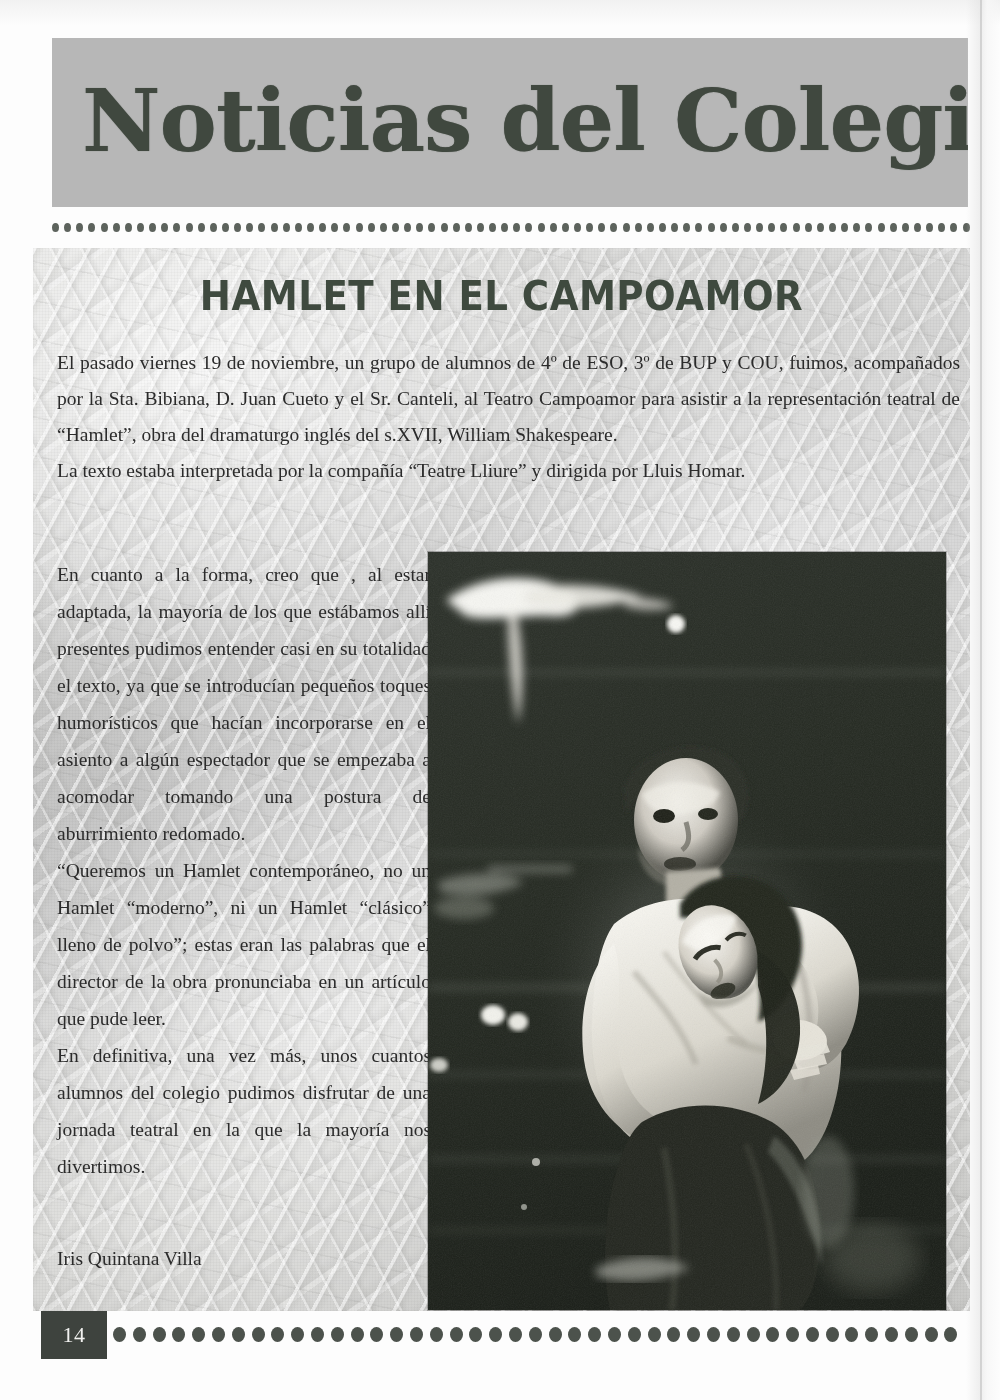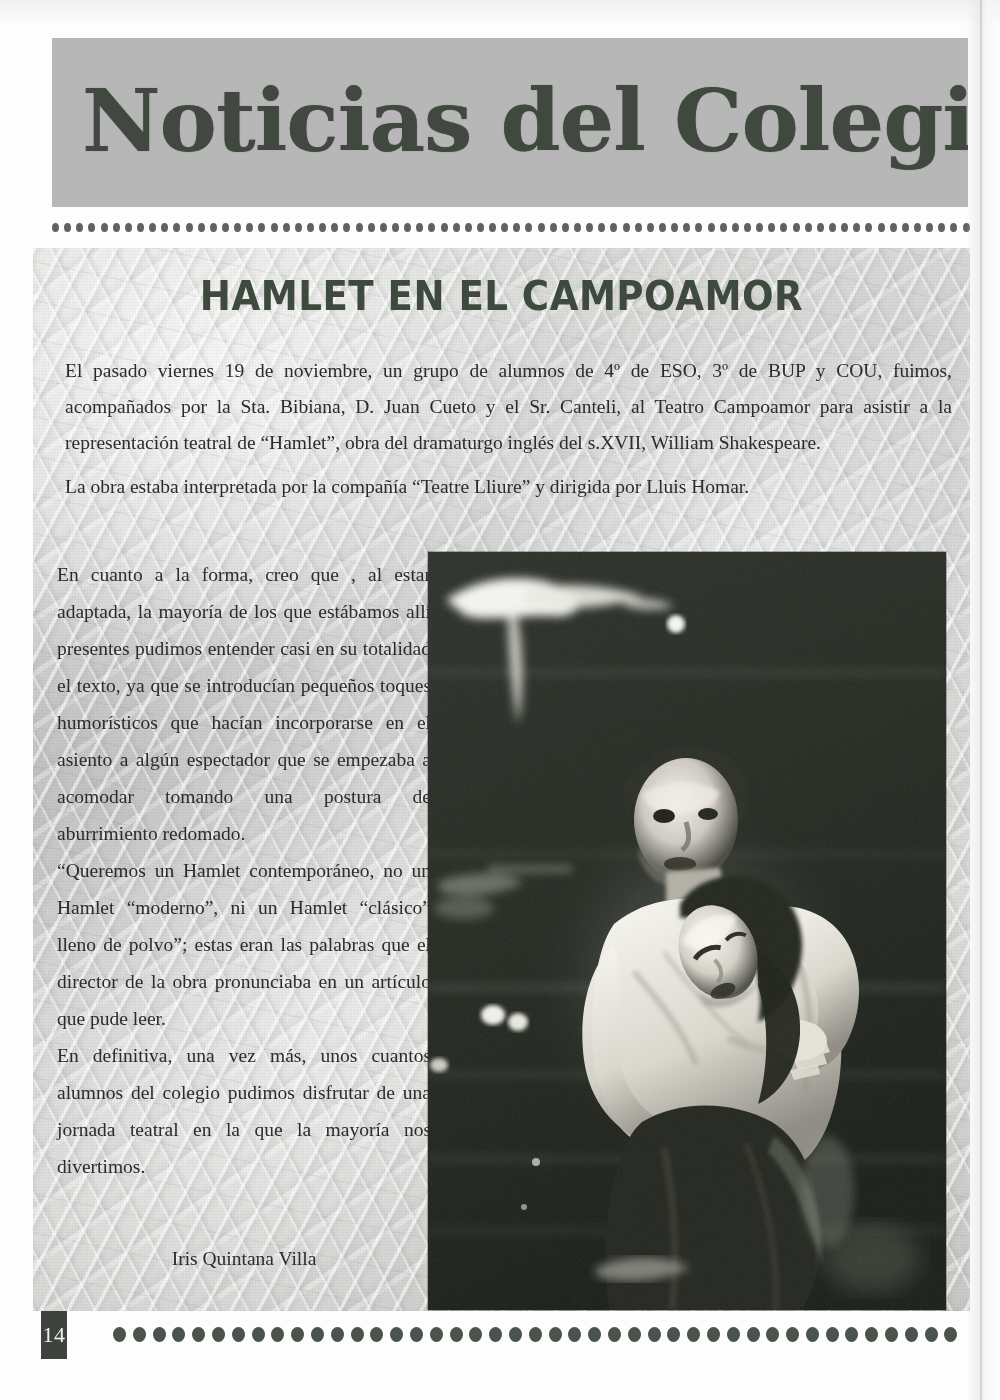--- a/index.html
+++ b/index.html
@@ -185,21 +185,21 @@
     position: absolute;
     left: 24px;
     top: 97px;
     width: 903px;
     font-family: "Liberation Serif", serif;
     font-size: 19.5px;
     line-height: 36px;
     color: #2b2b2b;
     text-align: justify;
   }
-  #intro p { margin: 8px; }
+  #intro p { margin: 0; }
   #intro p.last-line-left { text-align: left; }
 
   
   #left-column {
     position: absolute;
     left: 24px;
     top: 308px;
     width: 374px;
     font-family: "Liberation Serif", serif;
     font-size: 19.5px;
@@ -208,21 +208,21 @@
     text-align: justify;
     text-justify: inter-word;
   }
   #left-column p { margin: 0; }
 
   #byline {
     position: absolute;
     left: 24px;
     top: 1000px;
     width: 374px;
-    text-align: center;
+    text-align: left;
     font-family: "Liberation Serif", serif;
     font-size: 19.5px;
     color: #2b2b2b;
   }
 
   
   #photo {
     position: absolute;
     left: 428px;
     top: 552px;
@@ -233,21 +233,21 @@
     z-index: 5;
     box-shadow: 0 0 0 1px rgba(0,0,0,0.25);
   }
   #photo svg { display: block; width: 100%; height: 100%; }
 
   
   #page-number {
     position: absolute;
     left: 41px;
     top: 1311px;
-    width: 26px;
+    width: 66px;
     height: 48px;
     background: #3e433e;
     color: #f2f2f0;
     font-family: "Liberation Serif", serif;
     font-size: 22px;
     display: flex;
     align-items: center;
     justify-content: center;
     letter-spacing: 0.5px;
   }
@@ -342,21 +342,21 @@
       <span class="dot"></span>
     </div>
 
   <div id="article">
     <div id="article-inner">
 
       <div id="article-title">HAMLET EN EL CAMPOAMOR</div>
 
       <div id="intro">
         <p>El pasado viernes 19 de noviembre, un grupo de alumnos de 4º de ESO, 3º de BUP y COU, fuimos, acompañados por la Sta. Bibiana, D. Juan Cueto y el Sr. Canteli, al Teatro Campoamor para asistir a la representación teatral de “Hamlet”, obra del dramaturgo inglés del s.XVII, William Shakespeare.</p>
-        <p class="last-line-left">La obra estaba interpretada por la compañía “Teatre Lliure” y dirigida por Lluis Homar.</p>
+        <p class="last-line-left">La texto estaba interpretada por la compañía “Teatre Lliure” y dirigida por Lluis Homar.</p>
       </div>
 
       <div id="left-column">
         <p>En cuanto a la forma, creo que , al estar adaptada, la mayoría de los que estábamos allí presentes pudimos entender casi en su totalidad el texto, ya que se introducían pequeños toques humorísticos que hacían incorporarse en el asiento a algún espectador que se empezaba a acomodar tomando una postura de aburrimiento redomado.</p>
         <p>“Queremos un Hamlet contemporáneo, no un Hamlet “moderno”, ni un Hamlet “clásico” lleno de polvo”; estas eran las palabras que el director de la obra pronunciaba en un artículo que pude leer.</p>
         <p>En definitiva, una vez más, unos cuantos alumnos del colegio pudimos disfrutar de una jornada teatral en la que la mayoría nos divertimos.</p>
       </div>
 
       <div id="byline">Iris Quintana Villa</div>
 

